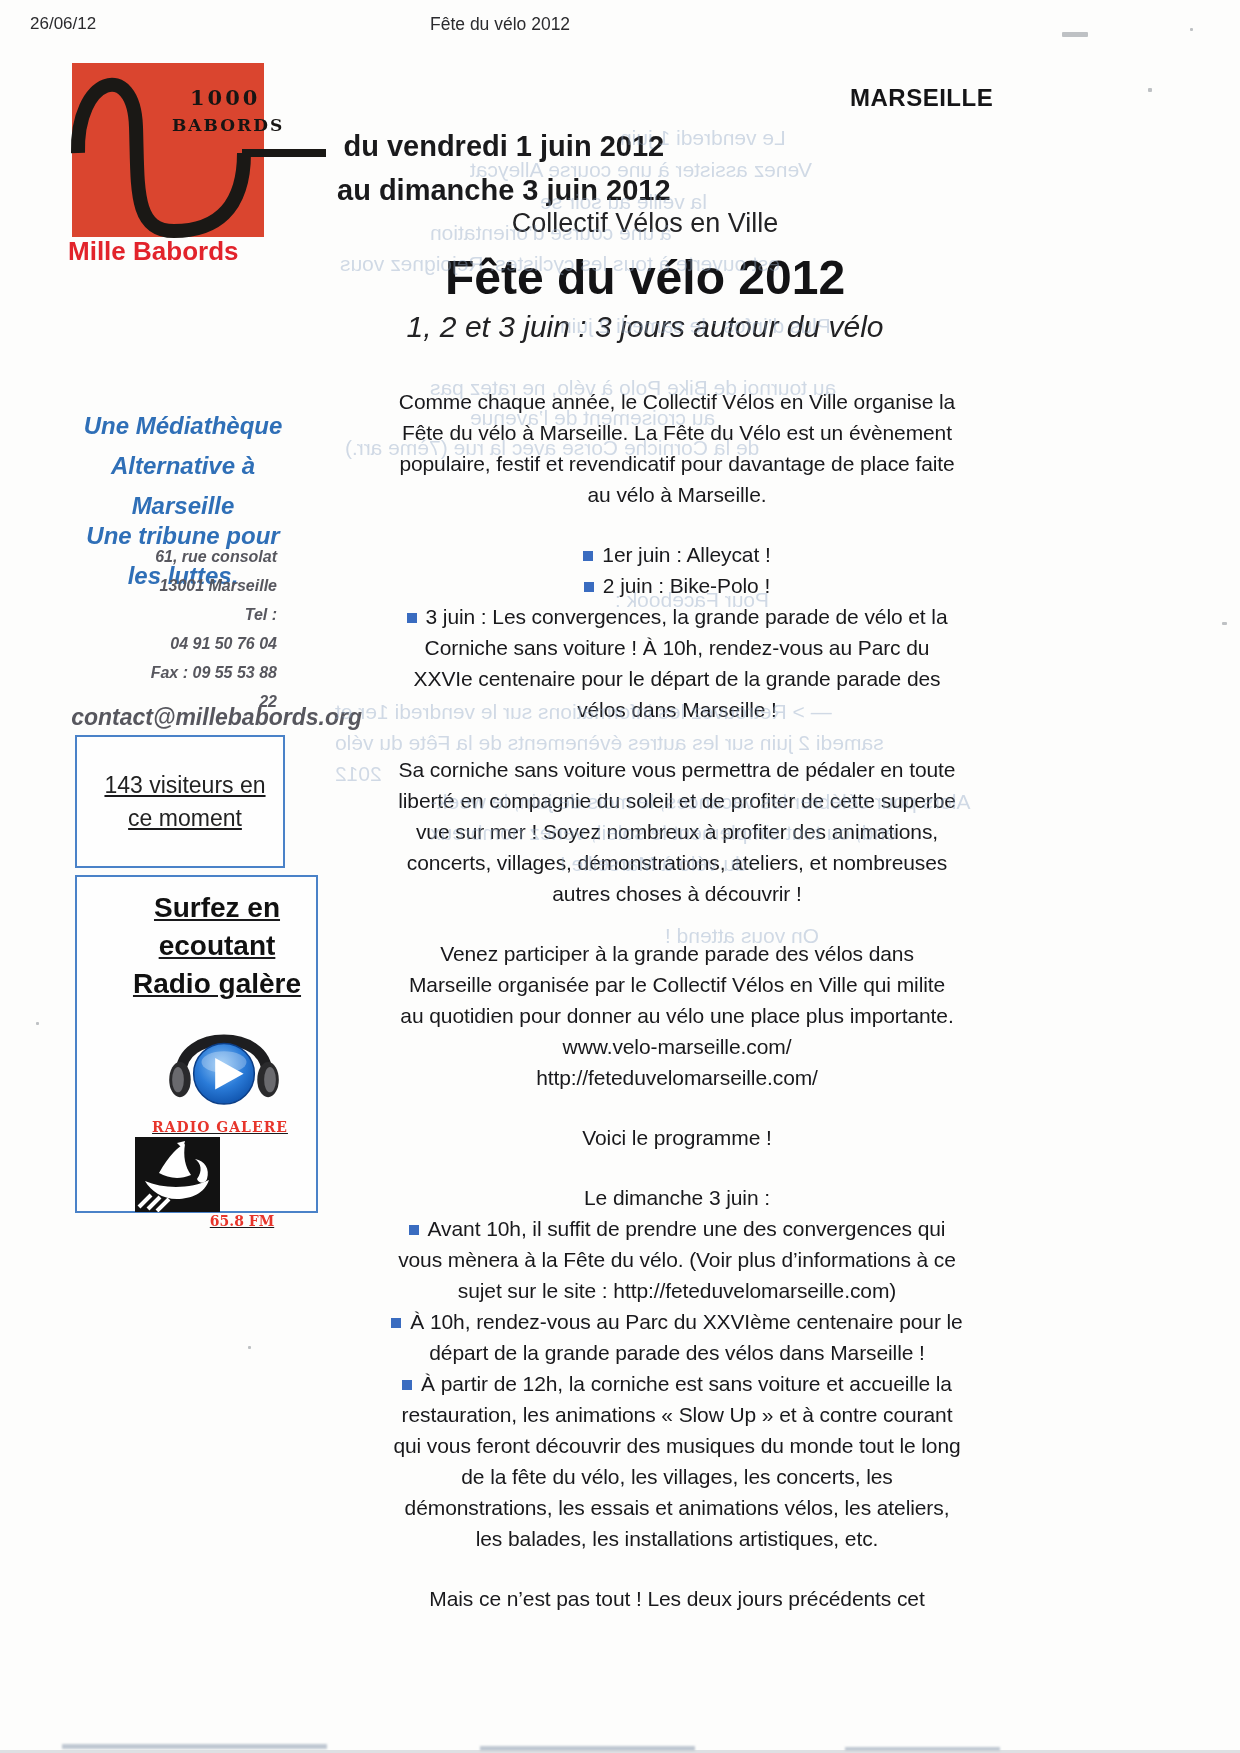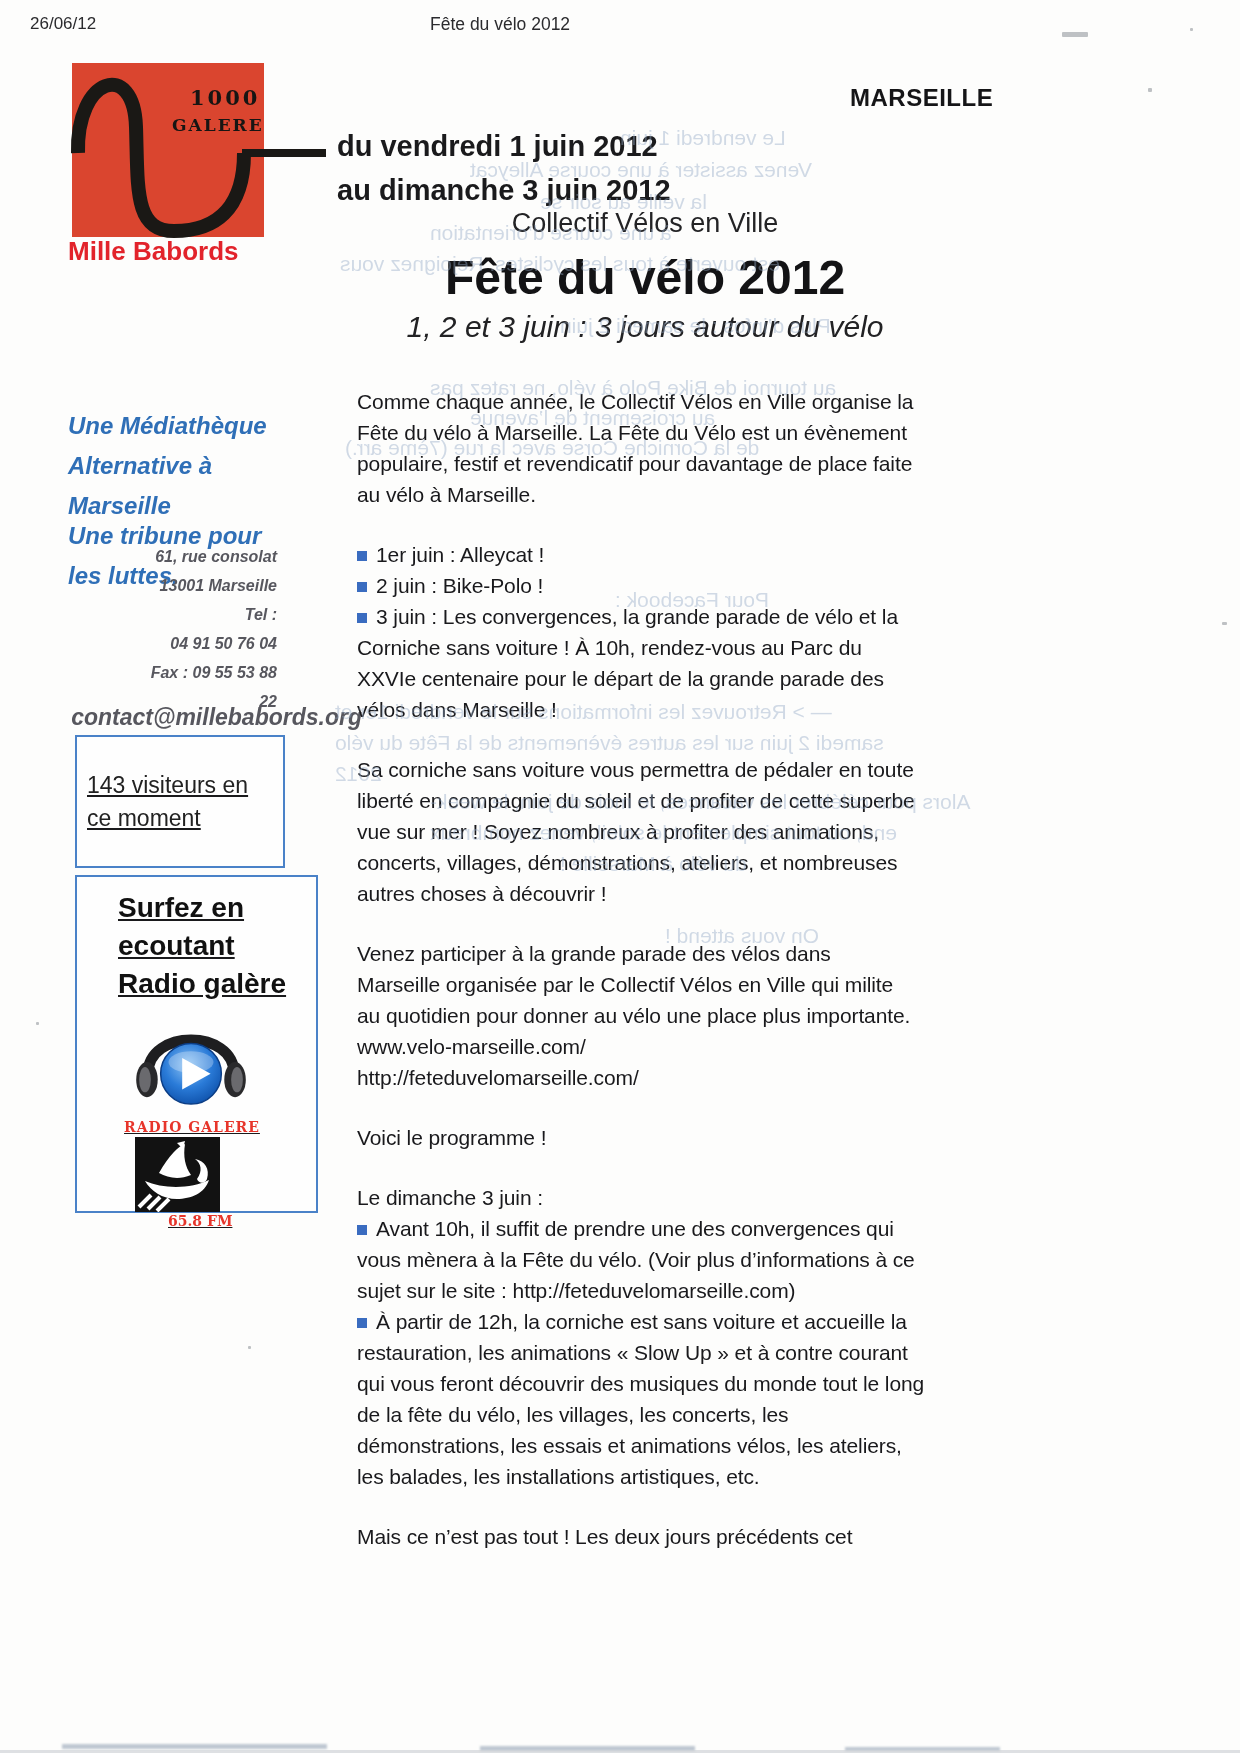--- a/index.html
+++ b/index.html
@@ -1,18 +1,18 @@
 <!DOCTYPE html>
 <html><head>
 <meta charset="utf-8">
 <style>
   html,body{margin:0;padding:0;background:#e9e9e9;}
   #page{position:relative;width:1240px;height:1753px;background:#fdfdfc;overflow:hidden;
         font-family:"Liberation Sans",sans-serif;color:#1a1a1c;}
-  .abs{position:absolute;}
+  .abs{position:absolute;text-align:center;}
   .pre{white-space:pre-line;}
 
   
   .scan-date{left:30px;top:14px;font-size:17px;color:#2b2b2e;}
   .head-title{left:430px;top:14px;font-size:17.5px;color:#2b2b2e;}
   .city{left:850px;top:84px;font-size:24px;font-weight:bold;letter-spacing:.5px;color:#151517;}
 
   
   .logo-box{left:72px;top:63px;width:192px;height:174px;background:#da452f;}
   .logo-box svg{overflow:visible;display:block;}
@@ -75,21 +75,21 @@
   <div class="abs city">MARSEILLE</div>
 
   <div class="abs logo-box">
     <span class="logo-wave">
       <svg width="196" height="174" viewBox="0 0 196 174">
         <path d="M6,90 C4,14 62,-4 64,64 C66,126 62,168 102,168 C142,168 172,148 172,90" fill="none" stroke="#1a1815" stroke-width="14"></path>
         <path d="M170,90 L254,90" fill="none" stroke="#1a1815" stroke-width="8"></path>
       </svg>
     </span>
     <span class="logo-1000">1000</span>
-    <span class="logo-babords">GALERE</span>
+    <span class="logo-babords">BABORDS</span>
   </div>
   <div class="abs site-name">Mille Babords</div>
 
   <div class="abs date-range pre">du vendredi 1 juin 2012
 au dimanche 3 juin 2012</div>
   <div class="abs centered-col organizer">Collectif Vélos en Ville</div>
   <div class="abs centered-col main-title">Fête du vélo 2012</div>
   <div class="abs centered-col subtitle">1, 2 et 3 juin : 3 jours autour du vélo</div>
 
   <div class="abs tagline tg1 pre">Une Médiathèque
@@ -176,20 +176,22 @@
 www.velo-marseille.com/
 http://feteduvelomarseille.com/</div>
 
     <div class="block">Voici le programme !</div>
 
     <div class="block">
       <div>Le dimanche 3 juin :</div>
       <div class="bullet-item"><span class="sq"></span><span>Avant 10h, il suffit de prendre une des convergences qui
 vous mènera à la Fête du vélo. (Voir plus d’informations à ce
 sujet sur le site : http://feteduvelomarseille.com)</span></div>
+      <div class="bullet-item"><span class="sq"></span><span>À 10h, rendez-vous au Parc du XXVIème centenaire pour le
+départ de la grande parade des vélos dans Marseille !</span></div>
       <div class="bullet-item"><span class="sq"></span><span>À partir de 12h, la corniche est sans voiture et accueille la
 restauration, les animations « Slow Up » et à contre courant
 qui vous feront découvrir des musiques du monde tout le long
 de la fête du vélo, les villages, les concerts, les
 démonstrations, les essais et animations vélos, les ateliers,
 les balades, les installations artistiques, etc.</span></div>
     </div>
 
     <div class="block">Mais ce n’est pas tout ! Les deux jours précédents cet</div>
   </div>

